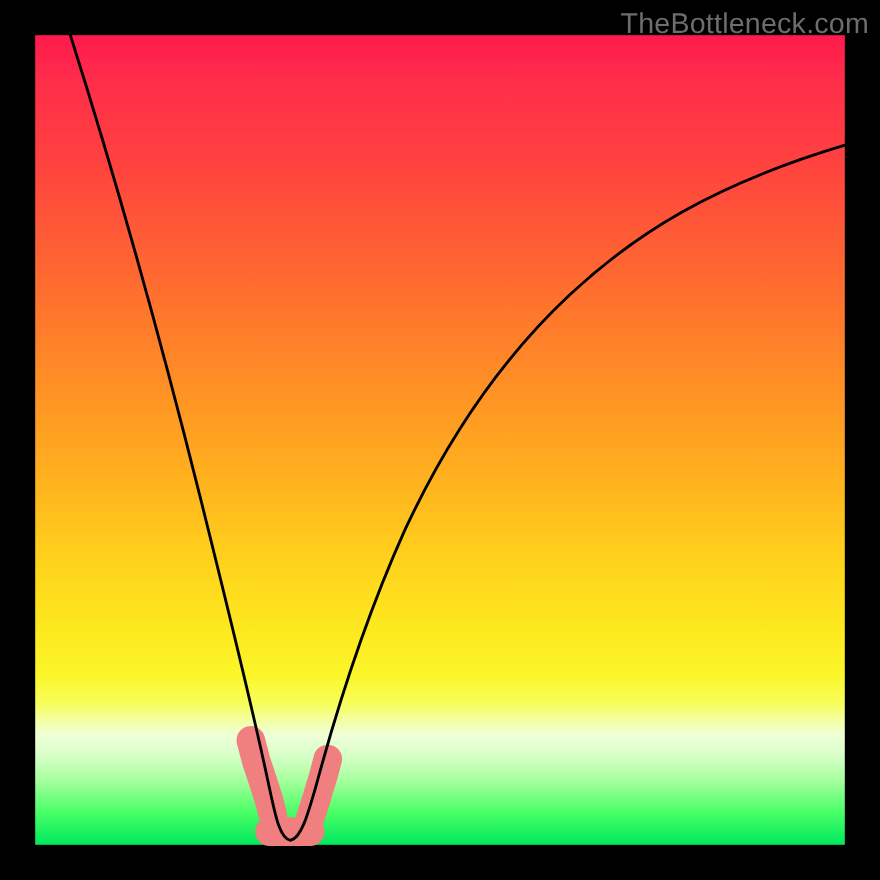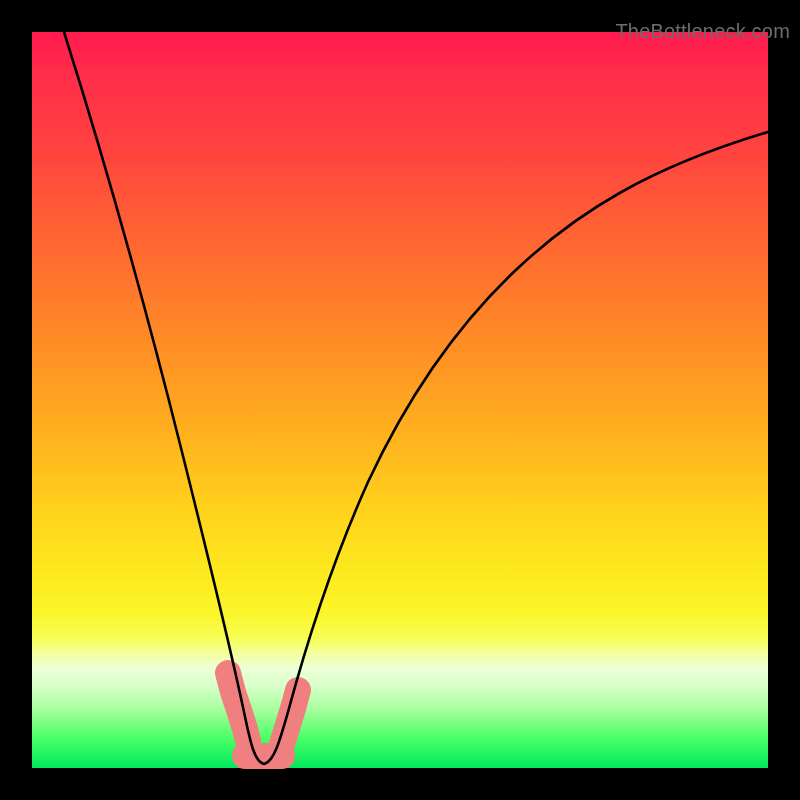--- a/index.html
+++ b/index.html
@@ -41,24 +41,24 @@
       #f3ffa0 84.5%,
       #eeffd8 86.5%,
       #d7ffc8 89%,
       #a7ff9e 92%,
       #49ff66 96%,
       #00e85e 100%
     );
   }
   .watermark {
     position: absolute;
-    top: 20px;
+    top: 6px;
     right: 10px;
     color: #6d6d6d;
-    font-size: 20px;
+    font-size: 26px;
     font-weight: 400;
     letter-spacing: 0.2px;
     user-select: none;
   }
   svg.curve {
     position: absolute;
     left: 0;
     top: 0;
     width: 736px;
     height: 736px;

